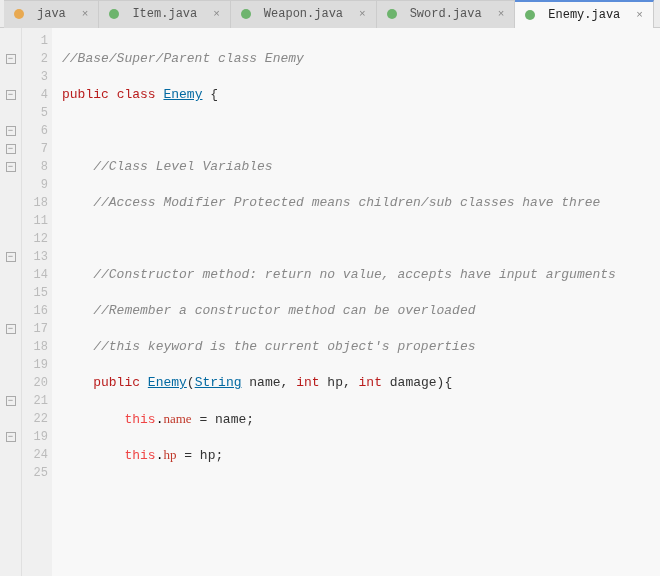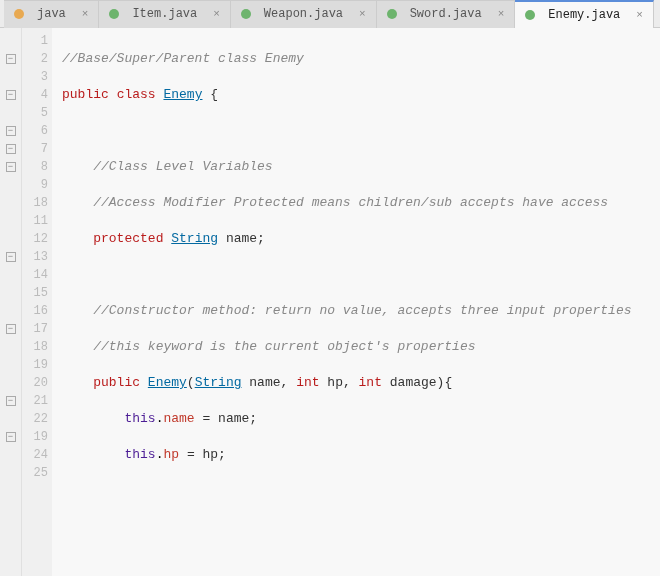--- a/index.html
+++ b/index.html
@@ -119,22 +119,22 @@
       height: 18px;
       display: block;
       white-space: pre;
     }
 
     
     .kw { color: #b91c1c; font-weight: normal; } 
     .type { color: #0369a1; text-decoration: underline; } 
     .comment { color: #888888; font-style: italic; }
     .plain { color: #333; }
-    .this-kw { color: #4c1d95; }
-    .field { color: #c0392b; }
+    .this-kw { color: #ef4444; }
+    .field { color: #c0392b; font-family: Liberation Serif, serif; }
 
     .gutter-line {
       height: 18px;
       display: flex;
       align-items: center;
       justify-content: center;
     }
   </style>
 </head>
 <body>
@@ -241,24 +241,24 @@
     <div>19</div>
     <div>24</div>
     <div>25</div>
   </div>
 
   <div class="code-content">
 <span class="line"><span class="comment">//Base/Super/Parent class Enemy</span></span>
 <span class="line"><span class="kw">public</span> <span class="kw">class</span> <span class="type">Enemy</span> <span class="plain">{</span></span>
 <span class="line"></span>
 <span class="line">    <span class="comment">//Class Level Variables</span></span>
-<span class="line">    <span class="comment">//Access Modifier Protected means children/sub accepts have access</span></span>
-<span class="line">    <span class="kw">protected</span> <span class="type">String</span> <span class="plain">name;</span></span>
+<span class="line">    <span class="comment">//Access Modifier Protected means children/sub classes have three</span></span>
 <span class="line"></span>
-<span class="line">    <span class="comment">//Constructor method: return no value, accepts three input properties</span></span>
+<span class="line">    <span class="comment">//Constructor method: return no value, accepts have input arguments</span></span>
+<span class="line">    <span class="comment">//Remember a constructor method can be overloaded</span></span>
 <span class="line">    <span class="comment">//this keyword is the current object's properties</span></span>
 <span class="line">    <span class="kw">public</span> <span class="type">Enemy</span><span class="plain">(</span><span class="type">String</span> <span class="plain">name,</span> <span class="kw">int</span> <span class="plain">hp,</span> <span class="kw">int</span> <span class="plain">damage){</span></span>
 <span class="line">        <span class="this-kw">this</span>.<span class="field">name</span> <span class="plain">= name;</span></span>
 <span class="line">        <span class="this-kw">this</span>.<span class="field">hp</span> <span class="plain">= hp;</span></span>
 
 
 
 
 
 

